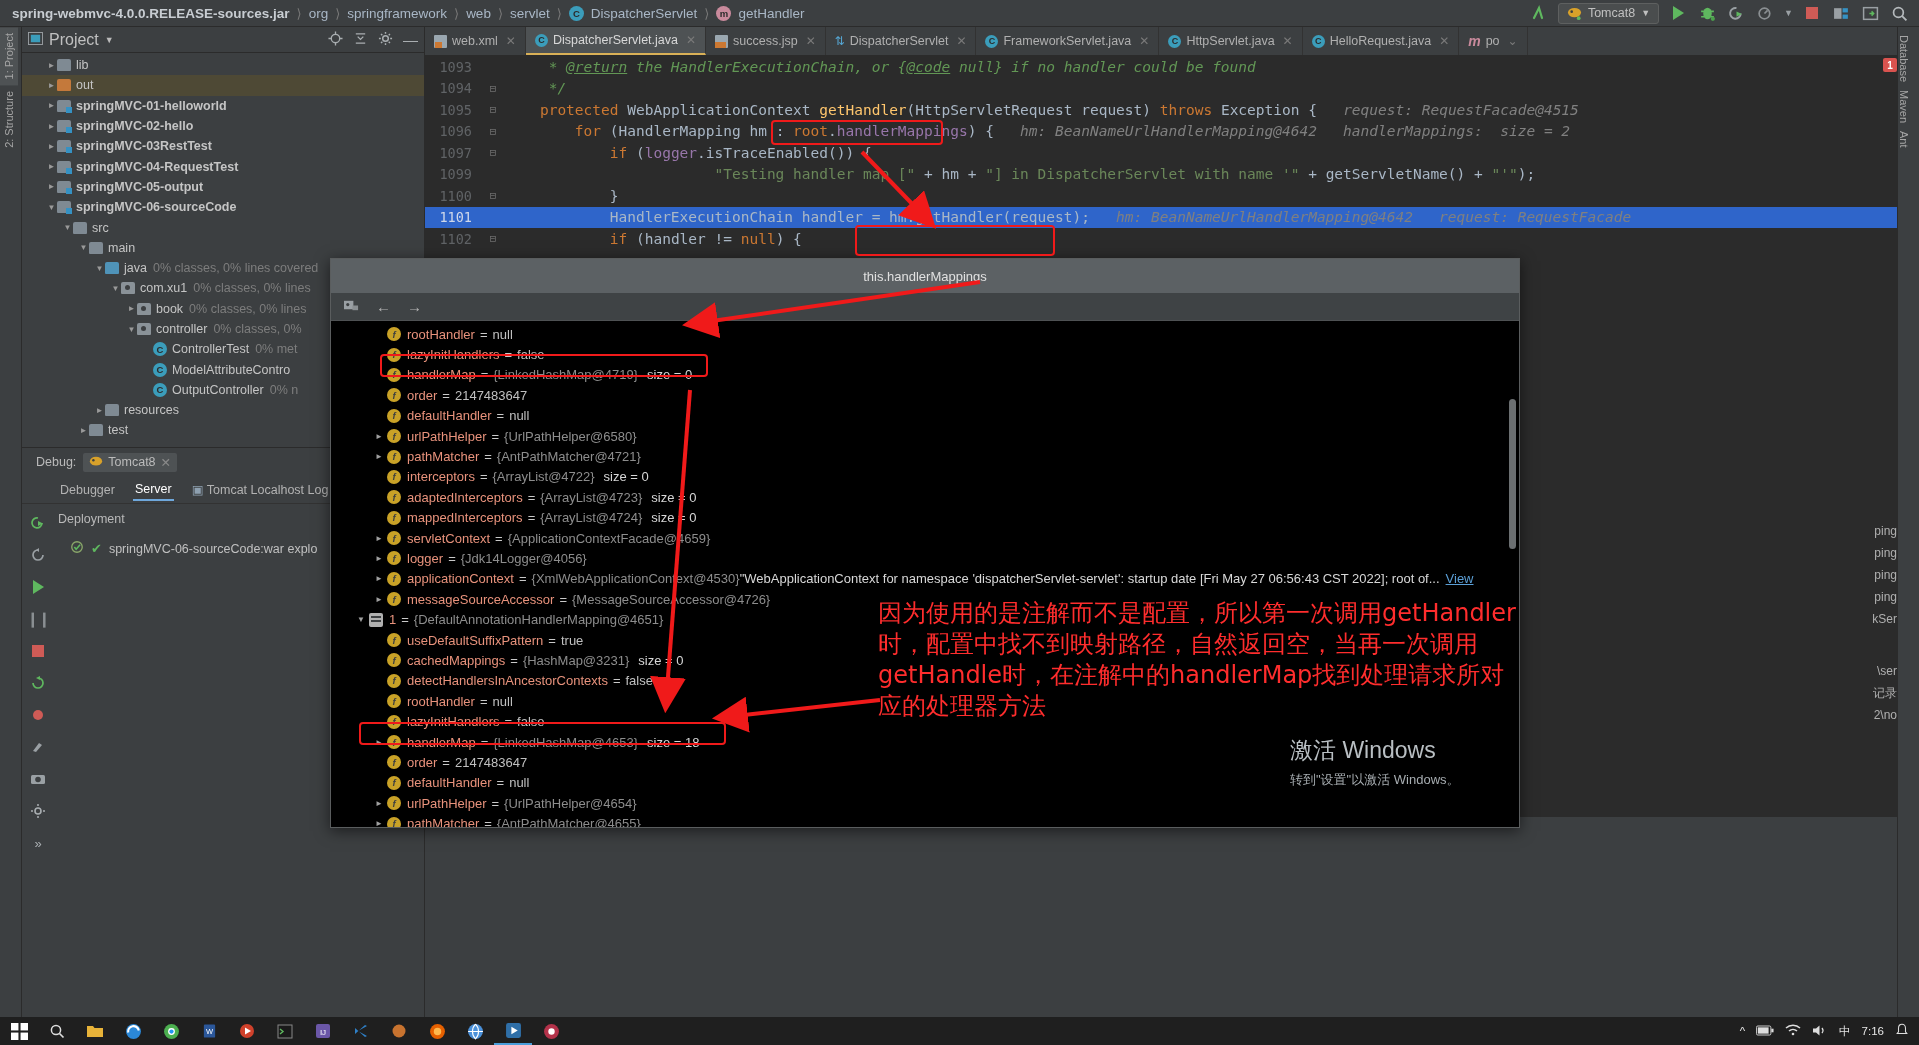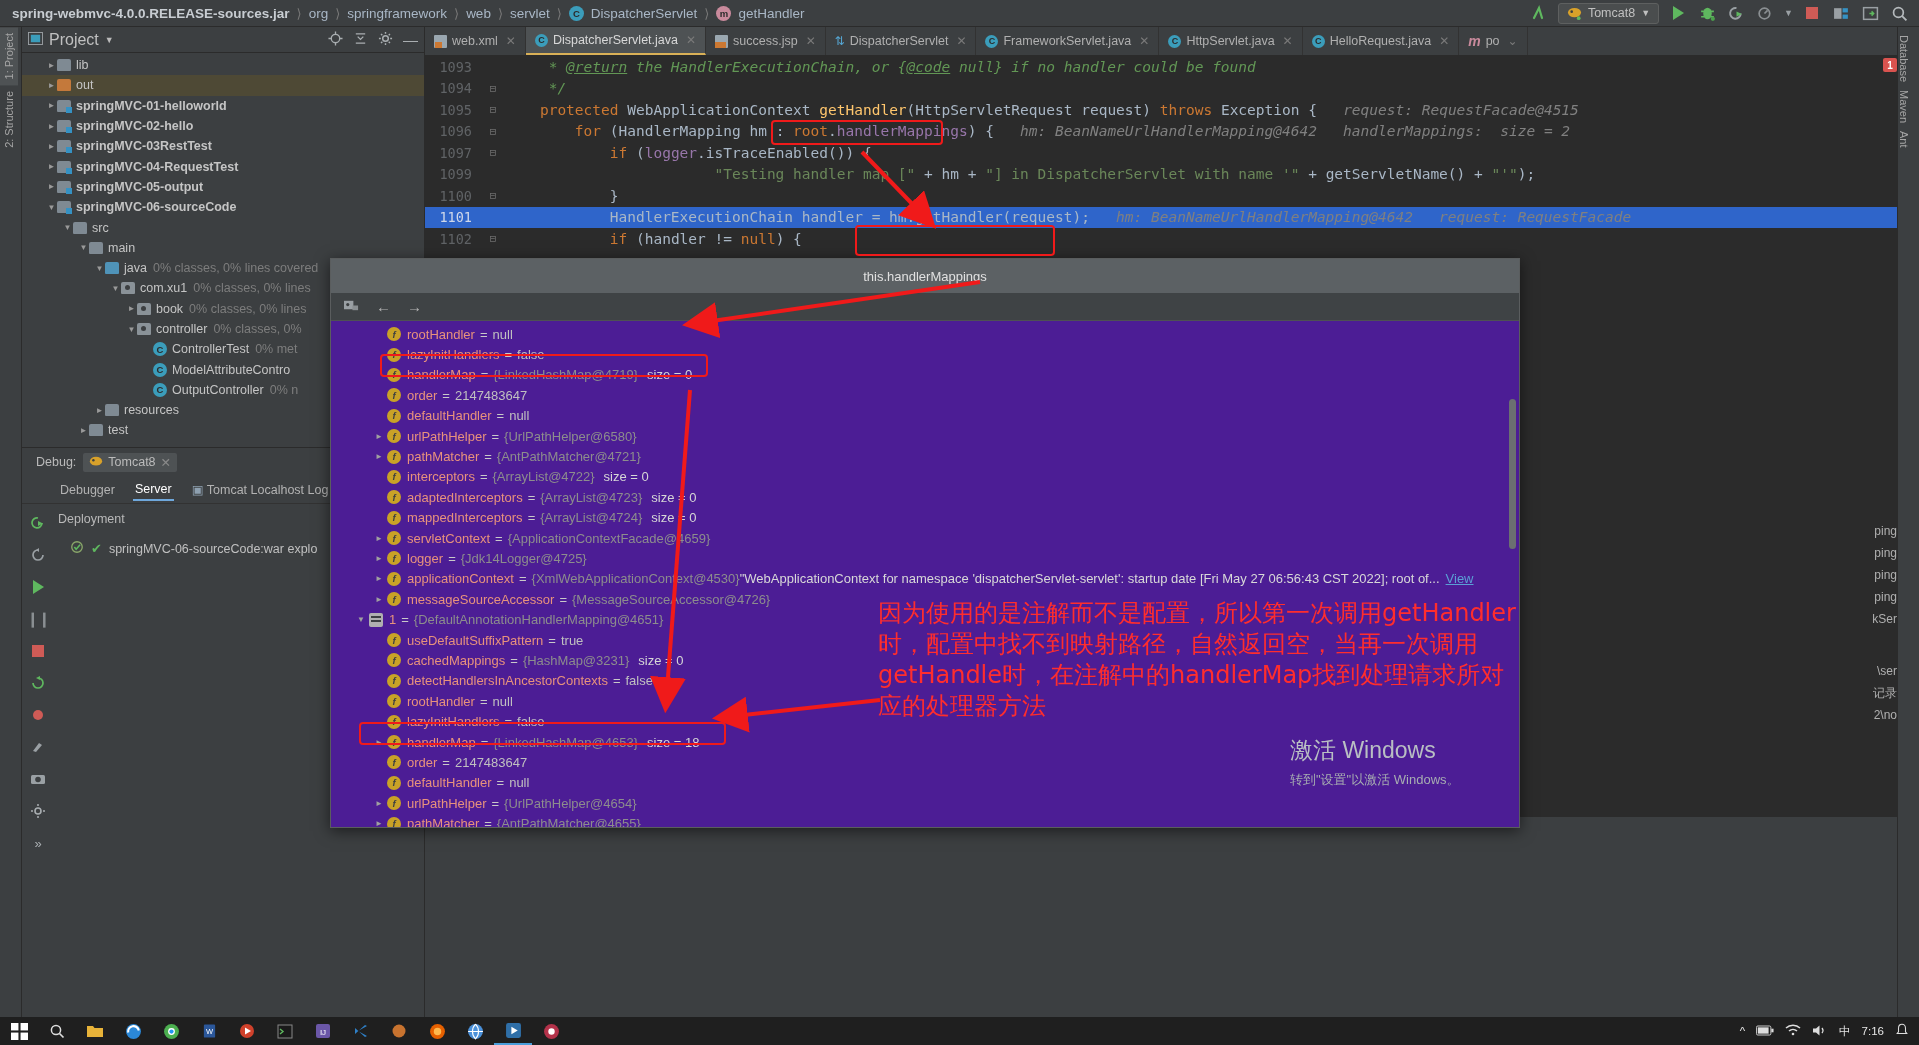--- a/index.html
+++ b/index.html
@@ -129,21 +129,21 @@
   #warrow { font-size:12.5px; padding:14px 0 0 48px; color:#c0c0c0; display:flex; align-items:center; gap:7px;}
   .chk { color:#5fb85f; font-size:13px; }
 
   .dbgsidebar { position:absolute; left:0; top:56px; width:32px; display:flex;
                 flex-direction:column; align-items:center; gap:14px; padding-top:10px;}
   .dbgsidebar .di { width:18px; height:18px; display:flex; align-items:center; justify-content:center; cursor:pointer;}
 
   
   #varpopup {
     position:absolute; left:330px; top:258px; width:1190px; height:570px;
-    background:#4c1d95; border:1px solid #5a5d5e; box-shadow:0 3px 14px rgba(0,0,0,.55);
+    background:#000000; border:1px solid #5a5d5e; box-shadow:0 3px 14px rgba(0,0,0,.55);
   }
   #vp-titlebar { height:34px; background:#5c6164; display:flex; align-items:center; justify-content:center;
                  font-size:13px; color:#e0e0e0; }
   #vp-toolbar { height:28px; display:flex; align-items:center; gap:16px; padding-left:12px;
                 border-bottom:1px solid #4e5153; background:#3f4345;}
   .vp-ti { color:#b4b4b4; font-size:15px; cursor:pointer; }
   #vp-body { position:relative; height:506px; overflow:hidden; padding-top:3px; }
   .vrow { height:20.4px; display:flex; align-items:center; font-size:13px; white-space:nowrap; padding-left:22px;}
   .vrow .ar { width:16px; flex:0 0 16px; color:#a0a0a0; font-size:8px; text-align:center;}
   .vrow .ar.blank { color:transparent; }
@@ -717,21 +717,21 @@
         <span class="ficon">f</span>
         <span class="vname">servletContext</span>
         <span class="veq">=</span>
         <span class="vref">{ApplicationContextFacade@4659}</span>
       </div>
       <div class="vrow" style="padding-left: 40px;">
         <span class="ar">►</span>
         <span class="ficon">f</span>
         <span class="vname">logger</span>
         <span class="veq">=</span>
-        <span class="vref">{Jdk14Logger@4725}</span>
+        <span class="vref">{Jdk14Logger@4056}</span>
       </div>
       <div class="vrow" style="padding-left: 40px;">
         <span class="ar">►</span>
         <span class="ficon">f</span>
         <span class="vname">applicationContext</span>
         <span class="veq">=</span>
         <span class="vref">{XmlWebApplicationContext@4530}</span>
         <span class="vstr"> "WebApplicationContext for namespace 'dispatcherServlet-servlet': startup date [Fri May 27 06:56:43 CST 2022]; root of...</span>
         <span class="vlink">View</span>
       </div>

